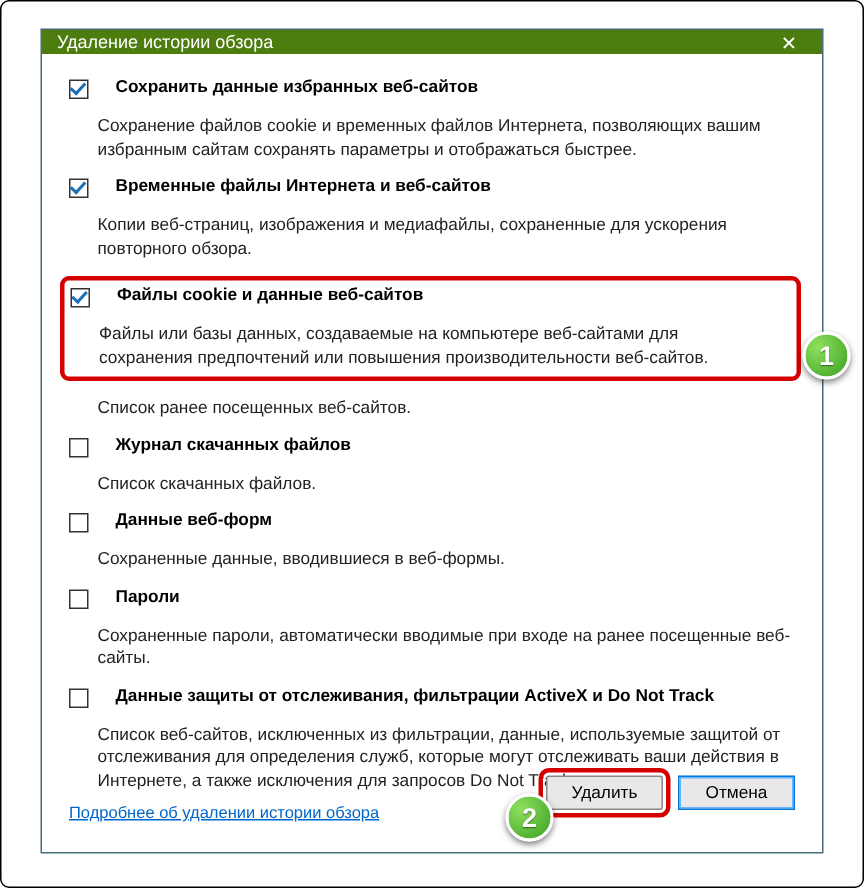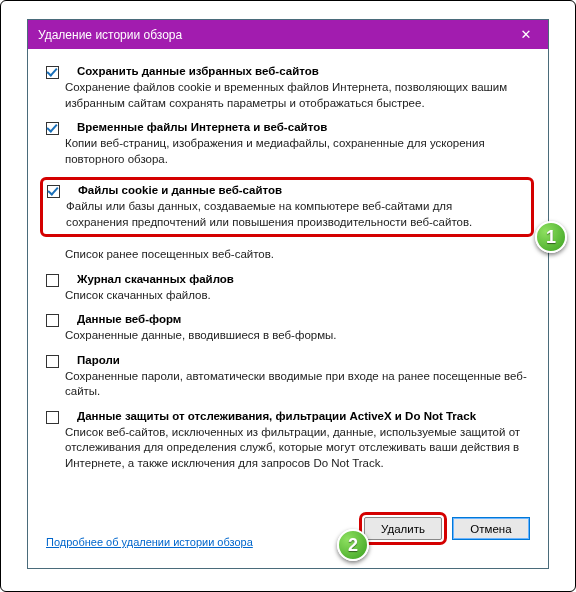--- a/index.html
+++ b/index.html
@@ -24,22 +24,22 @@
     top: 18px;
     left: 26px;
     right: 26px;
     bottom: 22px;
     border: 1px solid #4a6b7a;
     background: #fff;
     display: flex;
     flex-direction: column;
   }
   .titlebar {
-    height: 29px;
-    background: #a21caf;
+    height: 16px;
+    background: #4d7c0f;
     color: #fff;
     display: flex;
     align-items: center;
     padding-left: 10px;
     font-size: 12px;
   }
   .titlebar .spacer { flex: 1; }
   .titlebar .close {
     width: 44px;
     height: 29px;
@@ -94,21 +94,21 @@
   .opt-title {
     font-size: 11.5px;
     font-weight: 700;
     color: #000;
   }
   .opt-desc {
     font-size: 11.5px;
     color: #222;
     margin-left: 19px;
     line-height: 1.35;
-    margin-top: 1px;
+    margin-top: 11px;
   }
   .link {
     color: #0066cc;
     text-decoration: underline;
     font-size: 11px;
     cursor: pointer;
     position: absolute;
     bottom: 20px;
     left: 18px;
   }

